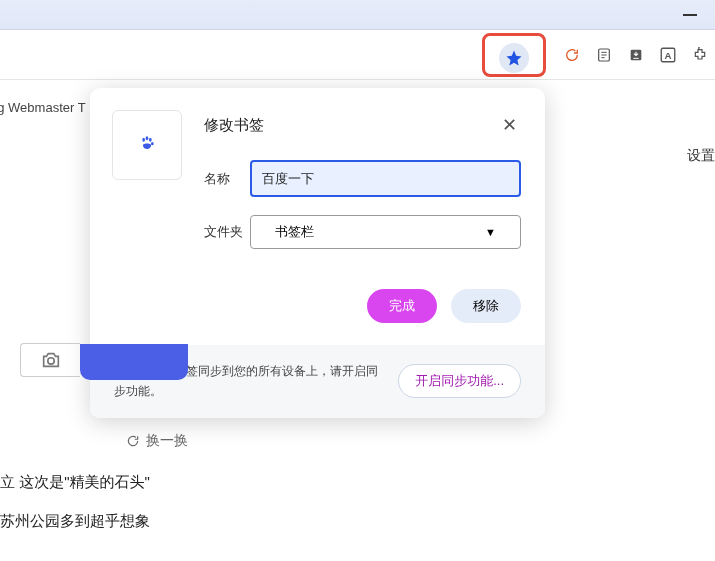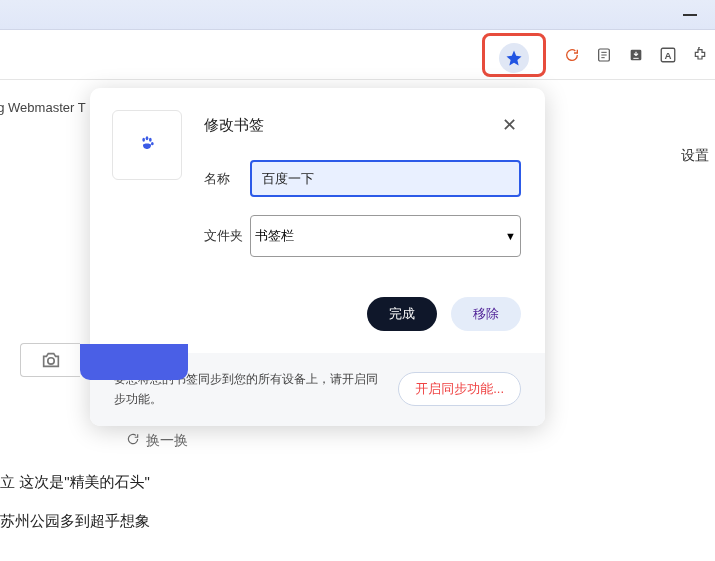--- a/index.html
+++ b/index.html
@@ -124,24 +124,24 @@
       border-radius: 4px;
       padding: 0 10px;
       font-size: 13px;
       font-family: inherit;
       outline: none;
       background: #e9f0ff;
       color: #222;
     }
     .folder-select {
       flex: 1;
-      height: 42px;
+      height: 34px;
       border: 1px solid #999;
       border-radius: 4px;
-      padding: 0 4px;
+      padding: 0 24px;
       display: flex;
       align-items: center;
       justify-content: space-between;
       font-size: 13px;
       cursor: pointer;
     }
     .folder-select .caret { font-size: 11px; }
     .popup-buttons {
       display: flex;
       justify-content: flex-end;
@@ -150,46 +150,46 @@
     }
     .btn {
       height: 34px;
       padding: 0 22px;
       border-radius: 18px;
       border: none;
       font-size: 13px;
       font-family: inherit;
       cursor: pointer;
     }
-    .btn-primary { background: #0f172a; color: #fff; }
-    .btn-secondary { background: #e4ecf9; color: #4c1d95; }
+    .btn-primary { background: #d946ef; color: #fff; }
+    .btn-secondary { background: #e4ecf9; color: #000000; }
     .popup-footer {
       background: #f6f7f9;
       padding: 16px 24px;
       display: flex;
       align-items: center;
       justify-content: space-between;
       gap: 16px;
     }
     .sync-text { font-size: 12px; color: #444; line-height: 1.7; }
     .sync-btn {
       height: 34px;
       padding: 0 16px;
       border: 1px solid #ccd6e8;
       border-radius: 18px;
       background: #fff;
-      color: #ef4444;
+      color: #a21caf;
       font-size: 13px;
       font-family: inherit;
       cursor: pointer;
       white-space: nowrap;
     }
     .settings-link {
       position: absolute;
-      right: 6px;
+      right: 0;
       top: 147px;
       font-size: 14px;
       color: #333;
     }
     .camera-box {
       position: absolute;
       left: 20px;
       top: 343px;
       width: 60px;
       height: 34px;
@@ -208,20 +208,21 @@
       width: 108px;
       height: 36px;
       background: #4a5fe6;
       border-radius: 0 0 10px 10px;
     }
     .refresh-row {
       position: absolute;
       left: 126px;
       top: 432px;
       display: flex;
+      align-items: center;
       gap: 6px;
       color: #666;
       font-size: 14px;
     }
     .news-list {
       position: absolute;
       left: 0;
       top: 462px;
       font-size: 15px;
       color: #222;

